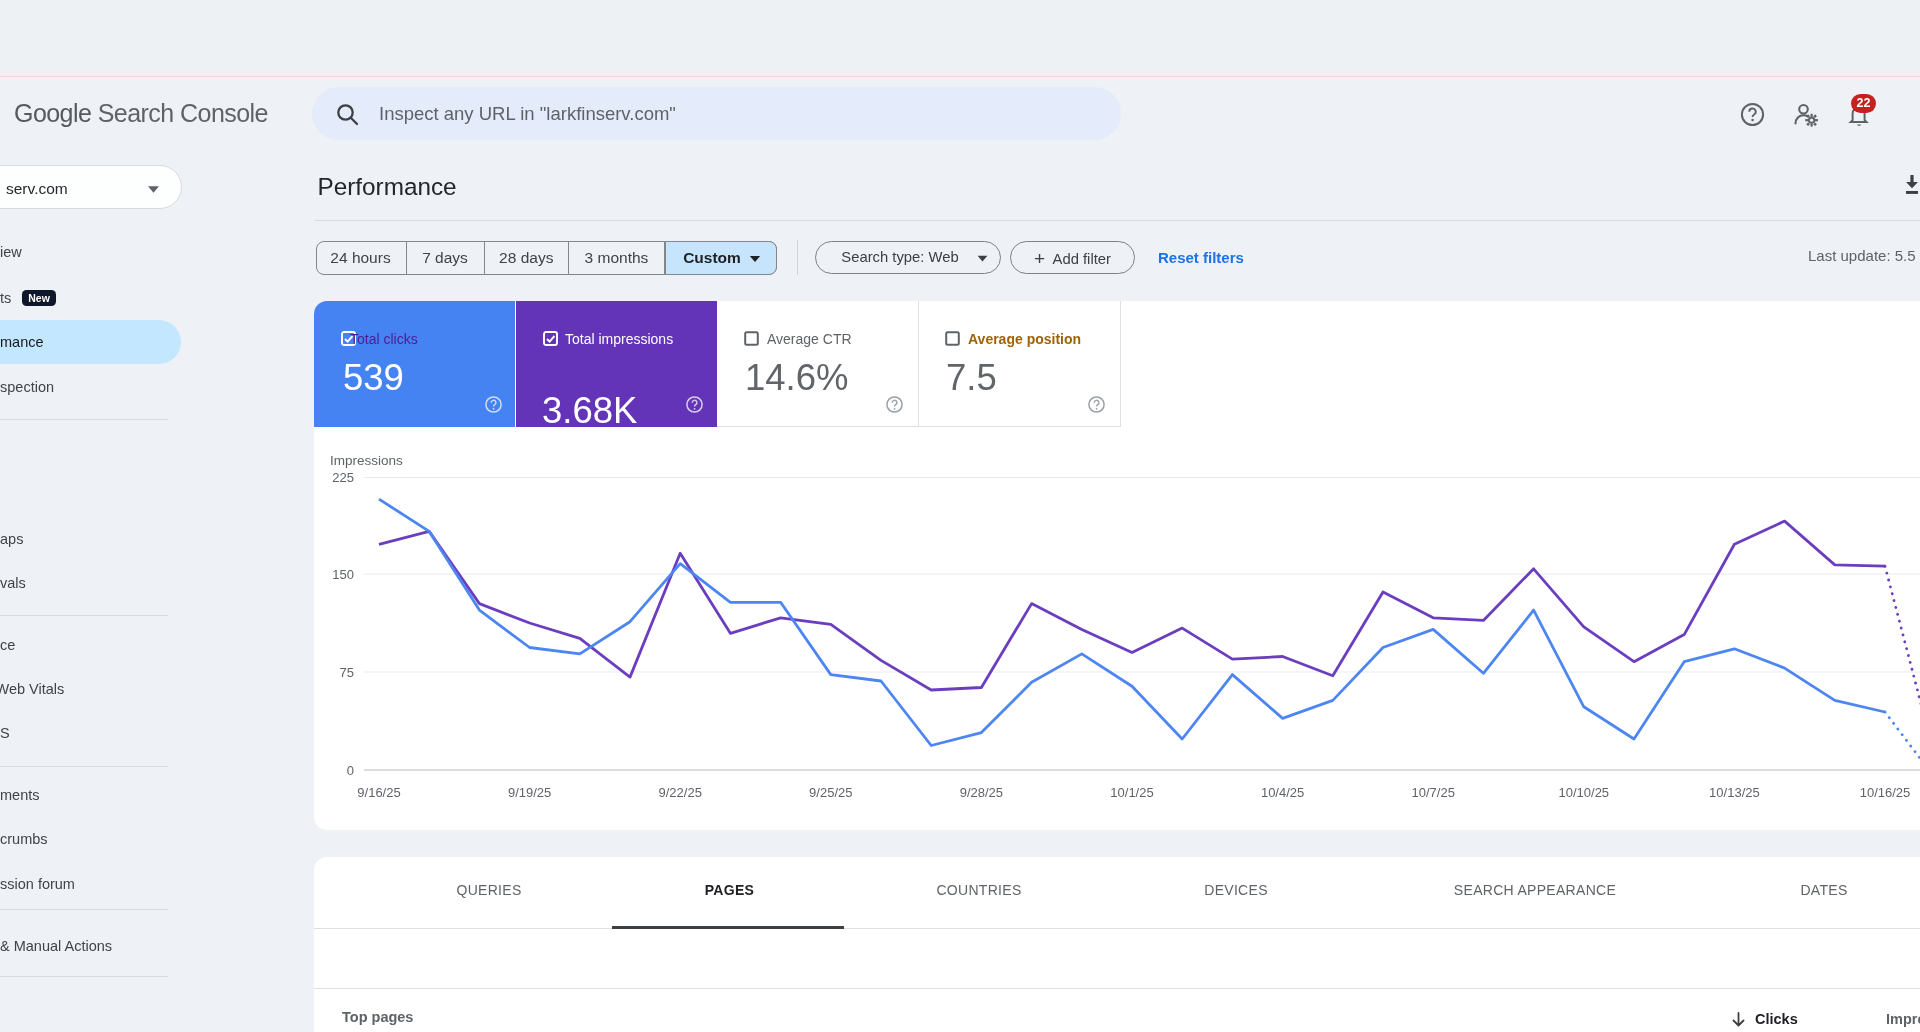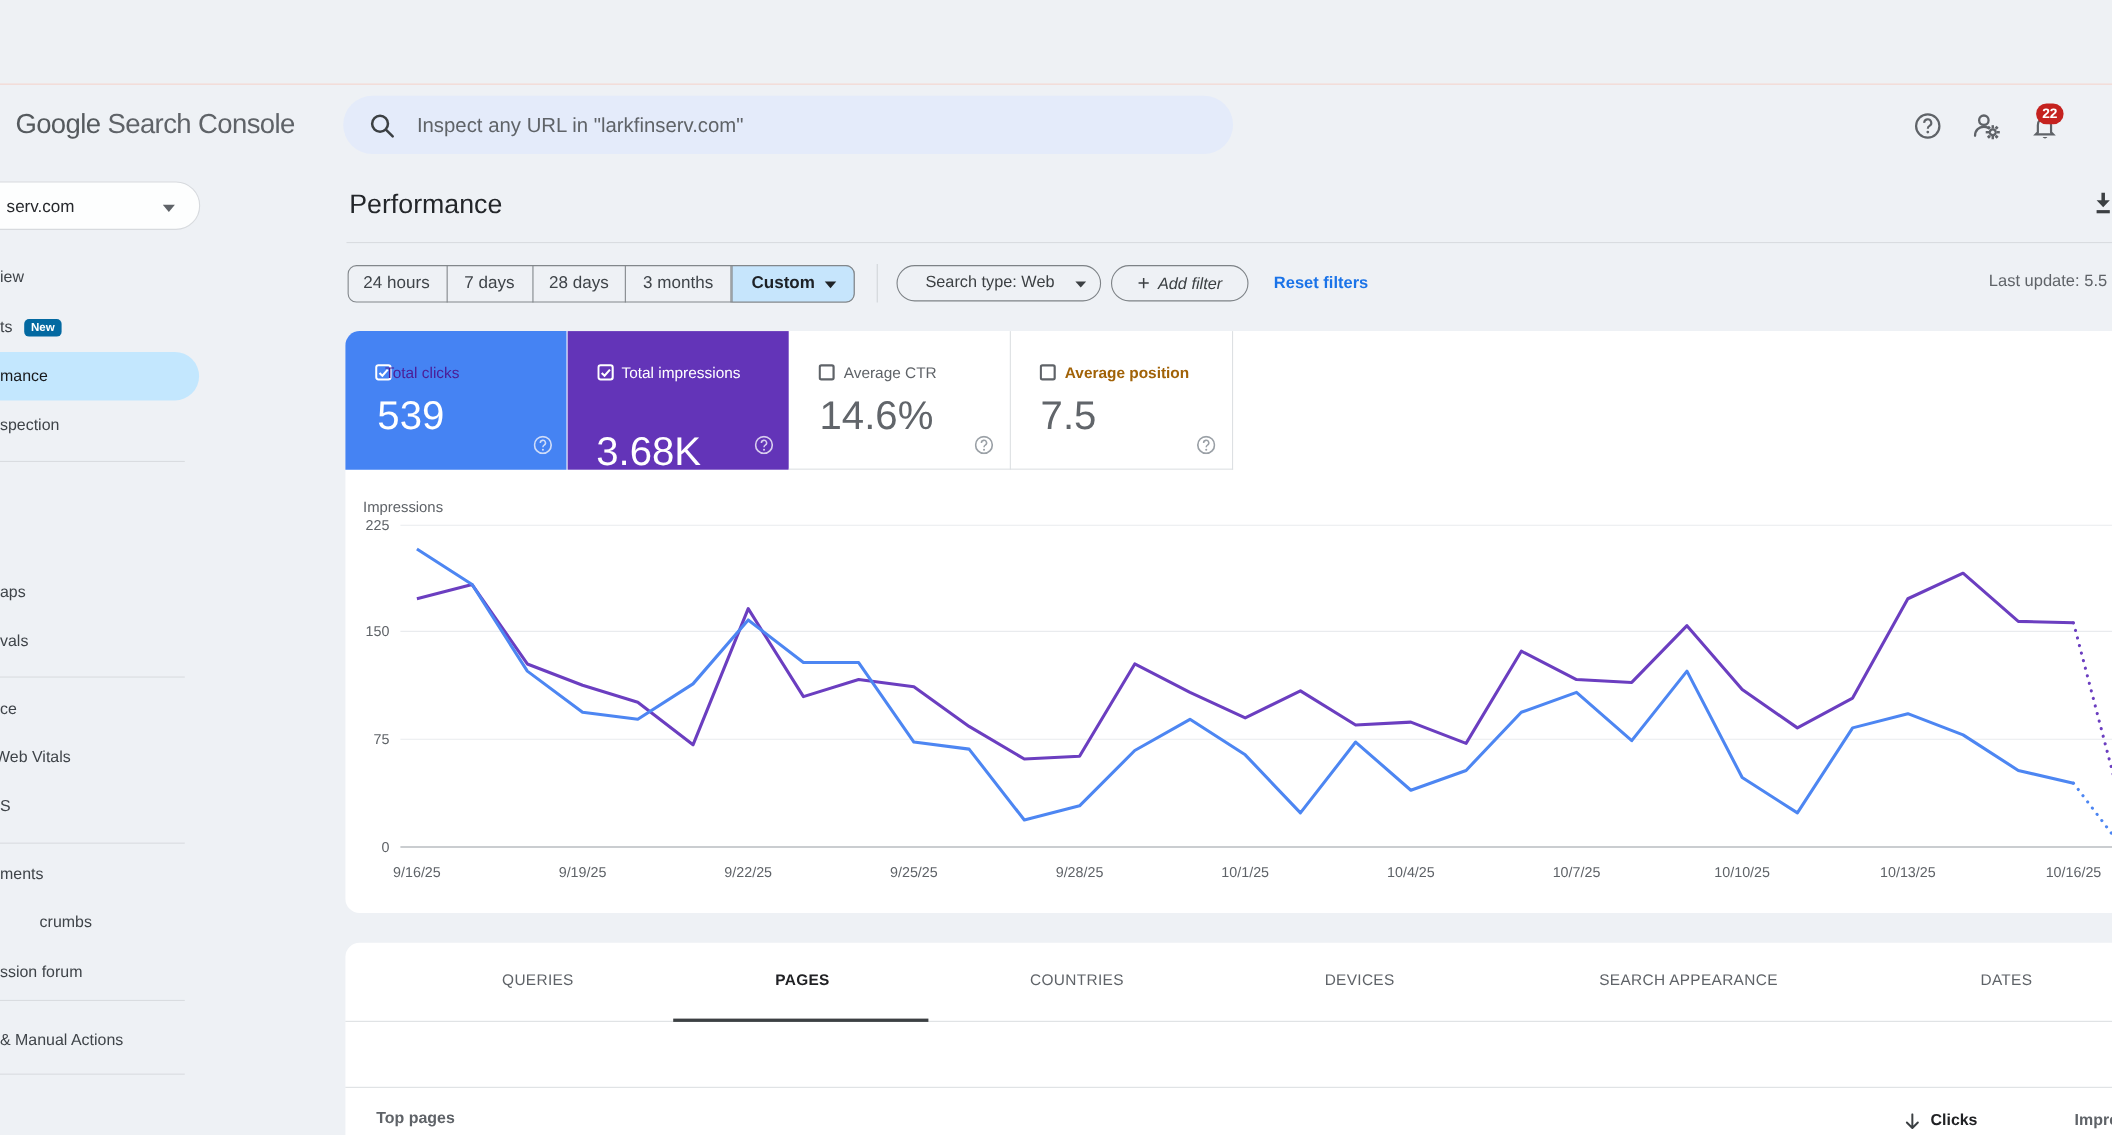--- a/index.html
+++ b/index.html
@@ -52,34 +52,34 @@
   <div class="abs" style="left:1851px;top:93.5px;width:25px;height:19px;background:#c5221f;border-radius:9.5px;color:#fff;font-size:12.5px;font-weight:bold;text-align:center;line-height:19px;">22</div>
 
   <div class="abs" style="left:-222px;top:165px;width:404px;height:44px;background:#fdfefe;border:1.4px solid #d7dade;border-radius:22px;"></div>
   <div class="abs" style="left:6px;top:180px;font-size:15.5px;font-weight:500;color:#26282c;">serv.com</div>
   <svg class="abs" style="left:147px;top:185px;" width="13" height="9" viewBox="0 0 13 9">
       <path d="M1,1.2 h11 l-5.5,6.6 Z" fill="#5f6368"></path>
     </svg>
 
   <div class="abs sbi" style="left:0;top:244px;">iew</div>
   <div class="abs sbi" style="left:0;top:289.5px;">ts</div>
-  <div class="abs" style="left:22px;top:290px;width:34px;height:16px;background:#0369a1;border-radius:4.5px;color:#fff;font-size:10.5px;font-weight:bold;text-align:center;line-height:16px;">New</div>
+  <div class="abs" style="left:22px;top:290px;width:34px;height:16px;background:#0f172a;border-radius:4.5px;color:#fff;font-size:10.5px;font-weight:bold;text-align:center;line-height:16px;">New</div>
   <div class="abs" style="left:-40px;top:320px;width:221px;height:43.5px;background:#c3e7fe;border-radius:22px;"></div>
   <div class="abs sbi" style="left:0;top:334px;color:#17191c;font-weight:500;">mance</div>
   <div class="abs sbi" style="left:0;top:379px;">spection</div>
   <div class="abs sbd" style="top:418.6px;"></div>
   <div class="abs sbi" style="left:0;top:530.5px;">aps</div>
   <div class="abs sbi" style="left:0;top:574.5px;">vals</div>
   <div class="abs sbd" style="top:614.5px;"></div>
   <div class="abs sbi" style="left:0;top:637px;">ce</div>
   <div class="abs sbi" style="left:-4.5px;top:680.5px;">Web Vitals</div>
   <div class="abs sbi" style="left:0;top:724.5px;">S</div>
   <div class="abs sbd" style="top:765.5px;"></div>
   <div class="abs sbi" style="left:0;top:787px;">ments</div>
-  <div class="abs sbi" style="left:0;top:831px;margin-left:36px;">crumbs</div>
+  <div class="abs sbi" style="left:0;top:831px;">crumbs</div>
   <div class="abs sbi" style="left:0;top:875.5px;">ssion forum</div>
   <div class="abs sbd" style="top:908.5px;"></div>
   <div class="abs sbi" style="left:0;top:937.5px;">&amp; Manual Actions</div>
   <div class="abs sbd" style="top:975.5px;"></div>
 
   <div class="abs" style="left:317.5px;top:173px;font-size:24.3px;color:#23262a;">Performance</div>
   <svg class="abs" style="left:1905px;top:175px;" width="14" height="20" viewBox="0 0 14 20">
       <path d="M5.4,0 h3.2 v7 h4.4 L7,13.3 1,7 h4.4 Z" fill="#3c4043"></path>
       <rect x="1" y="16" width="12" height="2.9" fill="#3c4043"></rect>
     </svg>
@@ -94,21 +94,21 @@
   <div class="abs" style="left:665px;top:241px;width:94px;height:34px;line-height:33px;text-align:center;font-size:15.5px;font-weight:bold;color:#1d2126;">Custom</div>
   <svg class="abs" style="left:749px;top:255px;" width="12" height="8" viewBox="0 0 12 8">
       <path d="M0.8,1 h10.4 l-5.2,6 Z" fill="#1f2327"></path>
     </svg>
   <div class="abs" style="left:797px;top:240px;width:1px;height:35px;background:#d2d5d9;"></div>
 
   <div class="abs pill" style="left:815px;width:186px;padding-right:16px;">Search type: Web</div>
   <svg class="abs" style="left:977px;top:255px;" width="11" height="7" viewBox="0 0 11 7">
       <path d="M0.6,0.8 h9.8 l-4.9,5.6 Z" fill="#3c4043"></path>
     </svg>
-  <div class="abs pill" style="left:1010px;width:125px;font-style:italic;"><span style="font-size:19px;font-weight:400;position:relative;top:1px;">+</span>&nbsp; Add filter</div>
+  <div class="abs pill" style="left:1010px;width:125px;"><span style="font-size:19px;font-weight:400;position:relative;top:1px;">+</span>&nbsp; Add filter</div>
   <div class="abs" style="left:1158px;top:249px;font-size:15px;font-weight:bold;color:#1a73e8;">Reset filters</div>
   <div class="abs" style="left:1808px;top:247px;font-size:15px;color:#5f6368;white-space:nowrap;">Last update: 5.5 hours ago</div>
 
   <div class="abs" style="left:313.6px;top:300.9px;width:1650px;height:529px;background:#fff;border-radius:13px;"></div>
 
   <div class="abs" style="left:313.6px;top:300.9px;width:201.9px;height:126.1px;background:#4583f3;border-radius:13px 0 0 0;"></div>
   <div class="abs" style="left:515.5px;top:300.9px;width:201.4px;height:126.1px;background:#6334b8;"></div>
   <div class="abs" style="left:918px;top:300.9px;width:1px;height:126.1px;background:#dde0e3;"></div>
   <div class="abs" style="left:1120.2px;top:300.9px;width:1px;height:126.1px;background:#dde0e3;"></div>
   <div class="abs" style="left:716.9px;top:426px;width:404.3px;height:1px;background:#dde0e3;"></div>

